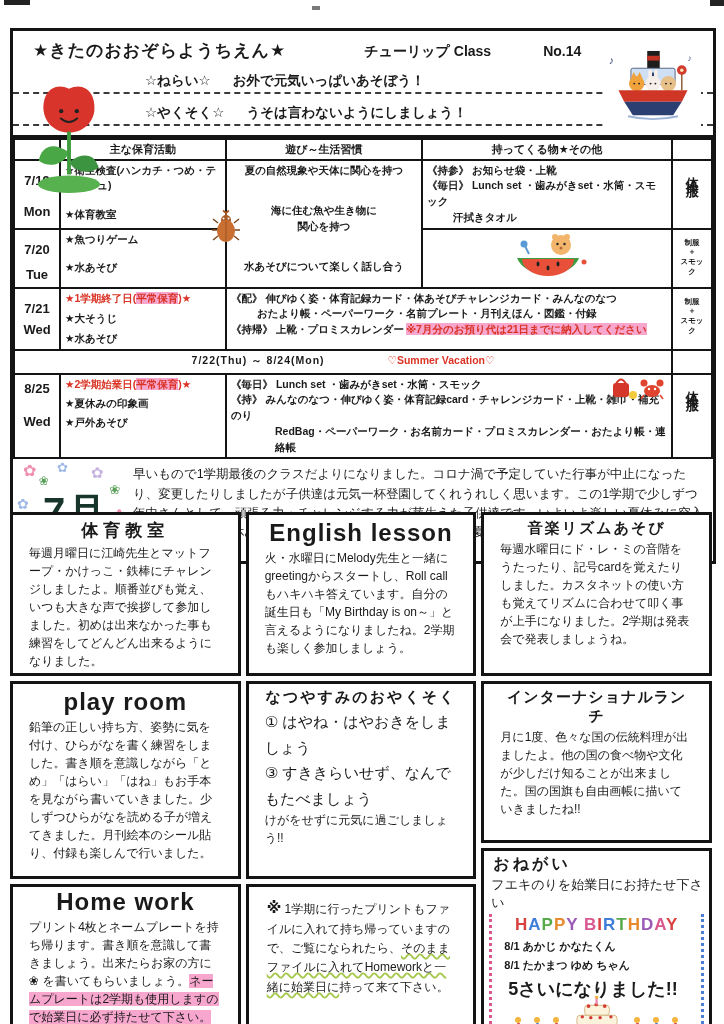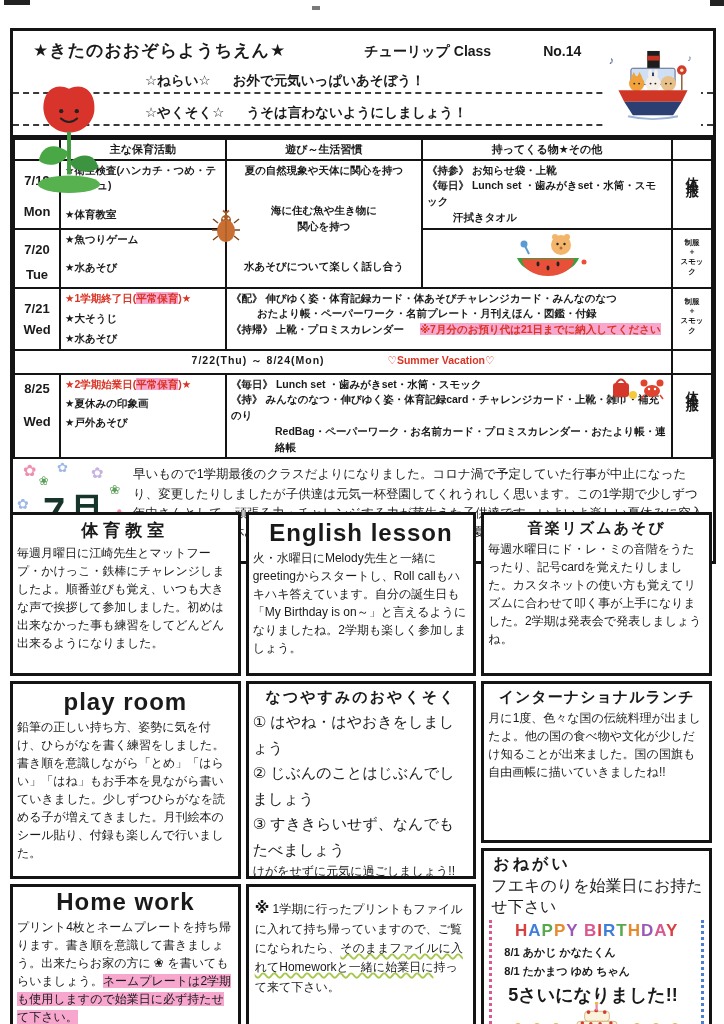--- a/index.html
+++ b/index.html
@@ -28,49 +28,49 @@
   .datecell .w{display:block;font-size:13px;margin-top:12px;}
   .acts{display:flex;flex-direction:column;justify-content:space-between;height:100%;}
   .playcell{position:relative;text-align:center;}
   .playcell .pline{display:block;}
   .beetle-wrap{position:absolute;left:-16px;top:48px;}
   .uniform-v{writing-mode:vertical-rl;text-align:center;font-size:13px;letter-spacing:4px;margin:4px auto;}
   .uniform-s{white-space:pre-line;text-align:center;font-size:7.5px;line-height:1.3;padding-top:6px;}
   td.ucell{vertical-align:middle;text-align:center;}
   .red{color:#d93425;}
   .hl{background:#f7a6ce;}
-  .warn{color:#d93425;background:#f7a6ce;margin-left:16px;}
+  .warn{color:#d93425;background:#f7a6ce;margin-left:2px;}
   .indent1{padding-left:26px;display:block;}
   .indent2{padding-left:44px;display:block;}
   .vacrow{text-align:center;font-size:14px;}
   .vacrow .dates{letter-spacing:1px;}
   .vacrow .vac{color:#d93425;margin-left:60px;}
   .r825cell{position:relative;}
   .bagcrab-wrap{position:absolute;right:6px;top:0px;}
   .melon-wrap{text-align:center;}
   
   .intro{display:flex;padding:4px 8px 6px 4px;}
   .wreath{position:relative;width:116px;height:92px;flex-shrink:0;}
   .wreath .month{position:absolute;left:26px;top:22px;font-size:40px;font-weight:900;
       letter-spacing:1px;color:#17352a;}
   .wreath .fl{position:absolute;line-height:1;}
   .intro-text{flex:1;font-size:12.5px;line-height:1.55;padding-top:2px;}
   
   .sections{position:absolute;left:10px;top:512px;width:702px;display:flex;gap:5px;}
   .scol{display:flex;flex-direction:column;gap:5px;flex:1;}
-  .box{border:3px solid #141414;background:#fff;padding:3px 4px;overflow:hidden;}
+  .box{border:3px solid #141414;background:#fff;padding:3px 16px;overflow:hidden;}
   .box-title{text-align:center;font-weight:bold;font-size:17px;letter-spacing:5px;margin:1px 0 2px;}
   .box-title.en{font-size:24px;letter-spacing:1px;text-align:center;}
   .box-title.small{font-size:15px;letter-spacing:2px;}
   .box-body{font-size:12px;line-height:1.5;}
   .rules-list div{font-size:15px;line-height:1.7;}
   .wavy{text-decoration:underline;text-decoration-style:wavy;text-decoration-color:#a5c84d;
         text-decoration-thickness:2px;}
   .onegai-title{font-weight:bold;font-size:16px;letter-spacing:3px;margin:0 0 1px 4px;}
-  .onegai-body{font-size:16px;margin-left:2px;}
+  .onegai-body{font-size:13px;margin-left:2px;}
   .bday{border-left:3px dotted #d9588f;border-right:3px dotted #4a7fd4;margin-top:2px;padding:1px 6px;}
   .bday-title{text-align:center;font-weight:900;font-size:17px;letter-spacing:1px;}
   .bday-entry{font-size:11px;font-weight:bold;margin:4px 0 0 6px;}
   .bday-footer{font-size:18px;font-weight:bold;margin:4px 0 0 10px;}
   .candles{display:flex;align-items:flex-end;justify-content:center;margin-top:3px;height:30px;}
   .candle{width:3px;height:11px;border-radius:1px;position:relative;margin:0 8px;}
   .candle::before{content:"";position:absolute;top:-6px;left:-1.5px;width:6px;height:6px;
       border-radius:50%;background:#f4b53f;}
   .candle:nth-child(odd){background:#d94040;}
   .candle:nth-child(even){background:#3f7fd9;}
@@ -352,21 +352,20 @@
 
   <div class="scol">
     <div class="box" style="height:152px;">
       <div class="box-title en">English lesson</div>
       <div class="box-body">火・水曜日にMelody先生と一緒にgreetingからスタートし、Roll callもハキハキ答えています。自分の誕生日も「My Birthday is on～」と言えるようになりましたね。2学期も楽しく参加しましょう。</div>
     </div>
     <div class="box" style="height:186px;">
       <div class="box-title small">なつやすみのおやくそく</div>
       <div class="rules-list">
         <div>① はやね・はやおきをしましょう</div>
-        <div>② じぶんのことはじぶんでしましょう</div>
         <div>③ すききらいせず、なんでもたべましょう</div>
       </div>
       <div class="box-body">けがをせずに元気に過ごしましょう!!</div>
     </div>
     <div class="box" style="height:138px;">
       <div class="filenote-body"><span class="fmark">※</span> <span>1学期に行ったプリントもファイルに入れて持ち帰っていますので、ご覧になられたら、</span><span class="wavy">そのままファイルに入れてHomeworkと一緒に始業日に</span><span>持って来て下さい。</span></div>
     </div>
   </div>
 
   <div class="scol">

